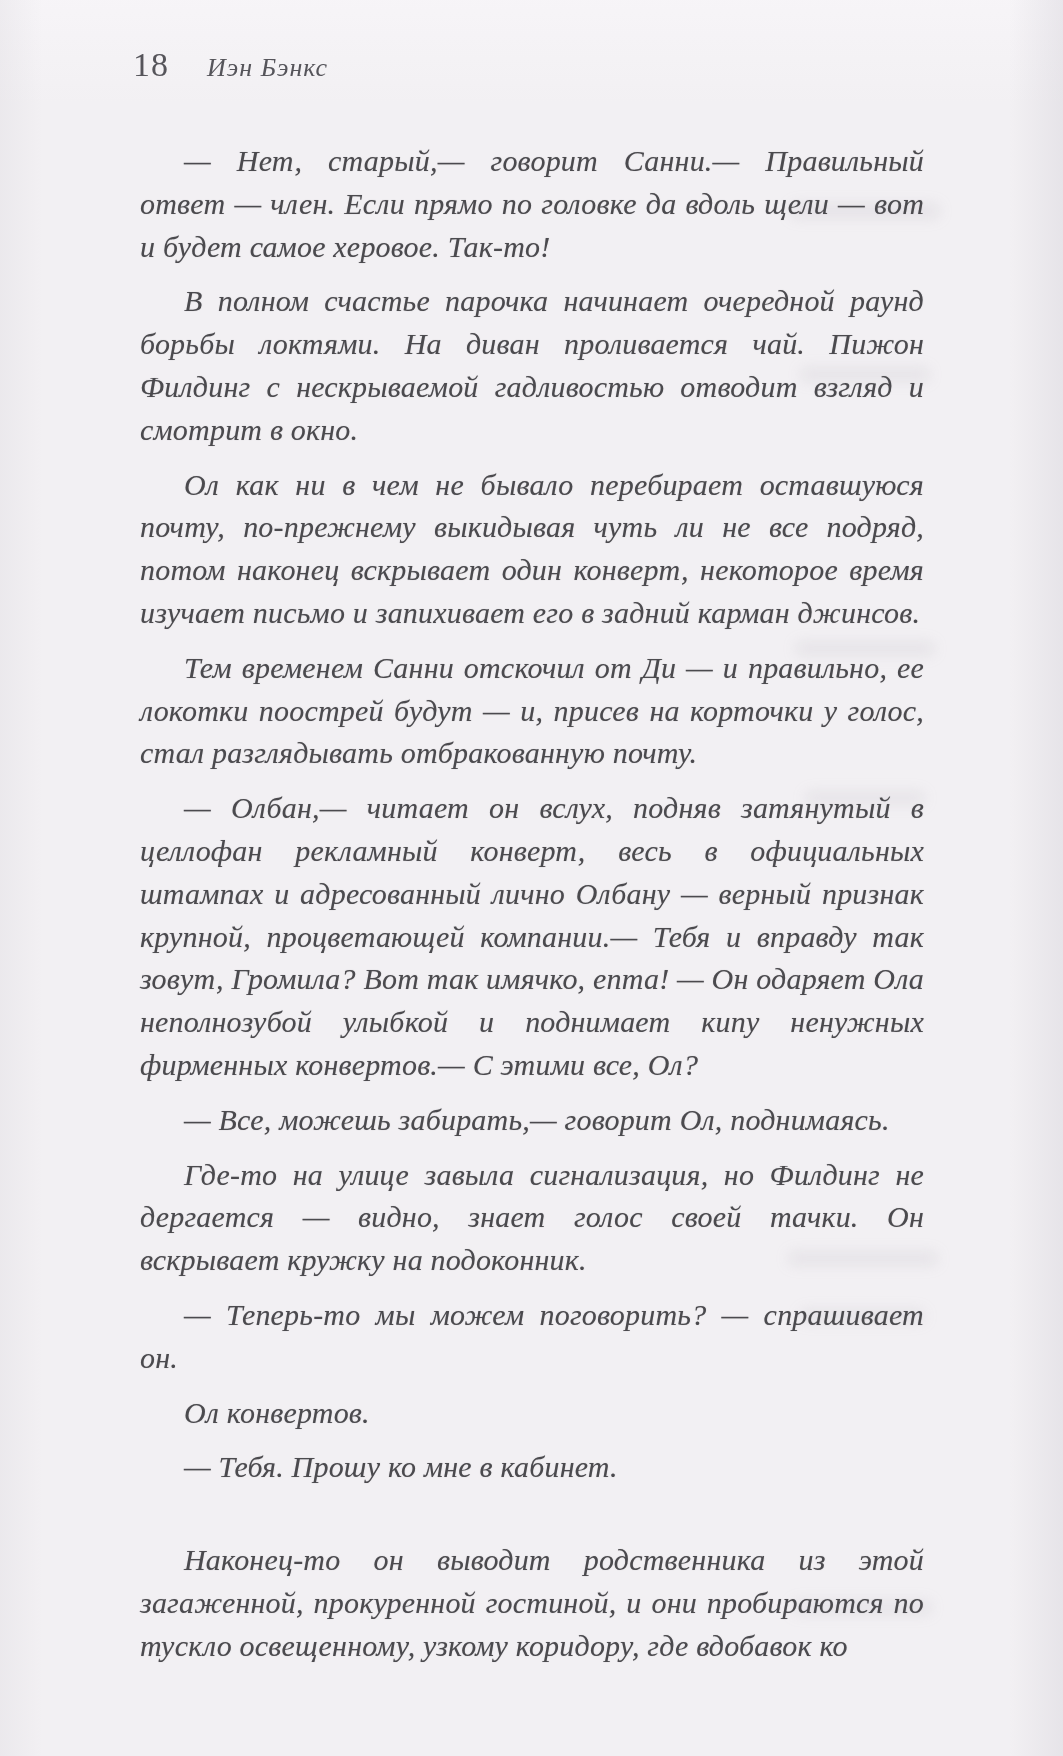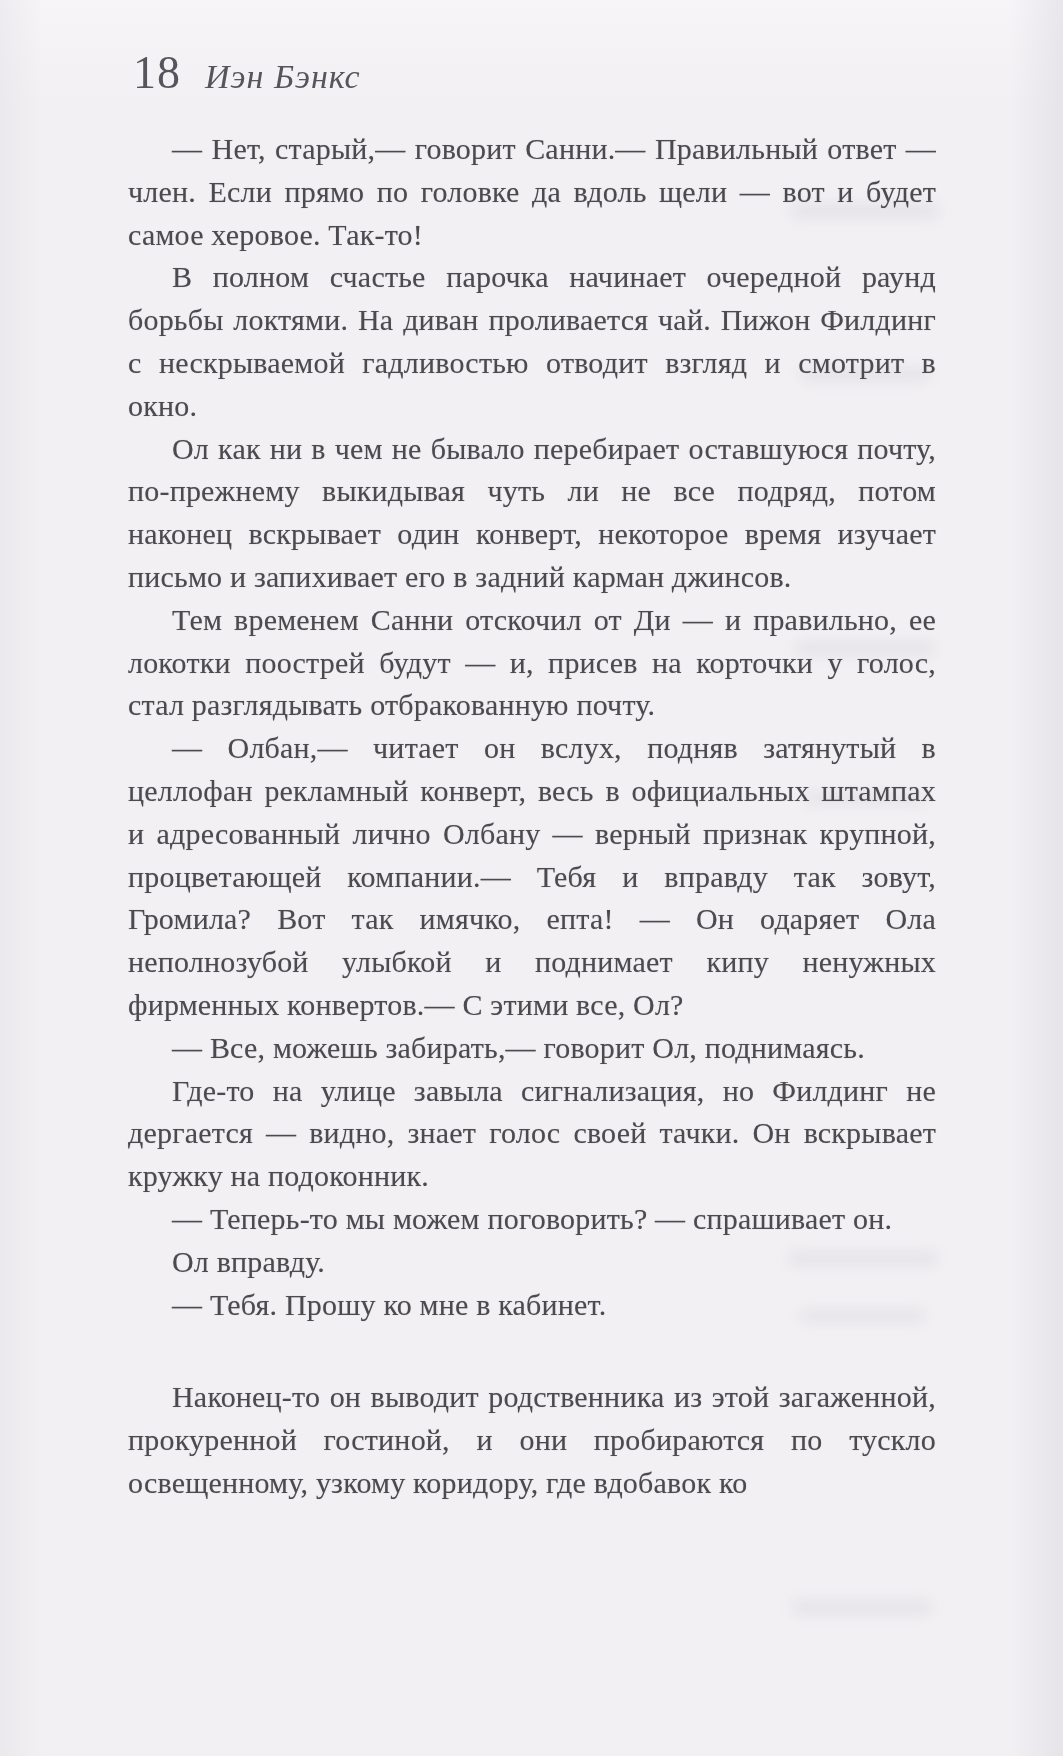--- a/index.html
+++ b/index.html
@@ -40,49 +40,50 @@
   .s7 { left: 792px; top: 1601px; width: 140px; height: 13px; }
 
   .running-head {
     position: absolute;
     top: 46px;
     left: 133px;
     color: #56555b;
     white-space: nowrap;
   }
   .page-number {
-    font-size: 46px;
+    font-size: 34px;
     letter-spacing: 1px;
     display: inline-block;
     vertical-align: baseline;
     text-align: right;
   }
   .author {
-    font-size: 34px;
+    font-size: 26px;
     font-style: italic;
-    margin-left: 24px;
+    margin-left: 38px;
     letter-spacing: 1px;
     display: inline-block;
   }
 
   .text-col {
     position: absolute;
     top: 128px;
     left: 128px;
     width: 808px;
     color: #4b4a4e;
     font-size: 30px;
     line-height: 42.8px;
     text-align: justify;
     text-shadow: 0 0 1px rgba(75,74,78,0.35);
     letter-spacing: 0.2px;
   }
   .text-col p {
-    margin: 0;
+    margin: 12px;
     text-indent: 44px;
+    font-style: italic;
   }
   .text-col p.section-start {
     margin-top: 50px;
   }
 </style>
 </head>
 <body>
 
 <div class="page">
 
@@ -100,18 +101,18 @@
 
   <div class="text-col">
     <p>— Нет, старый,— говорит Санни.— Правильный ответ — член. Если прямо по головке да вдоль щели — вот и будет самое херовое. Так-то!</p>
     <p>В полном счастье парочка начинает очередной раунд борьбы локтями. На диван проливается чай. Пижон Филдинг с нескрываемой гадливостью отводит взгляд и смотрит в окно.</p>
     <p>Ол как ни в чем не бывало перебирает оставшуюся почту, по-прежнему выкидывая чуть ли не все подряд, потом наконец вскрывает один конверт, некоторое время изучает письмо и запихивает его в задний карман джинсов.</p>
     <p>Тем временем Санни отскочил от Ди — и правильно, ее локотки поострей будут — и, присев на корточки у голос, стал разглядывать отбракованную почту.</p>
     <p>— Олбан,— читает он вслух, подняв затянутый в целлофан рекламный конверт, весь в официальных штампах и адресованный лично Олбану — верный признак крупной, процветающей компании.— Тебя и вправду так зовут, Громила? Вот так имячко, епта! — Он одаряет Ола неполнозубой улыбкой и поднимает кипу ненужных фирменных конвертов.— С этими все, Ол?</p>
     <p>— Все, можешь забирать,— говорит Ол, поднимаясь.</p>
     <p>Где-то на улице завыла сигнализация, но Филдинг не дергается — видно, знает голос своей тачки. Он вскрывает кружку на подоконник.</p>
     <p>— Теперь-то мы можем поговорить? — спрашивает он.</p>
-    <p>Ол вправду.</p>
+    <p>Ол конвертов.</p>
     <p>— Тебя. Прошу ко мне в кабинет.</p>
     <p class="section-start">Наконец-то он выводит родственника из этой загаженной, прокуренной гостиной, и они пробираются по тускло освещенному, узкому коридору, где вдобавок ко</p>
   </div>
 
 </div>
 
 </body></html>

